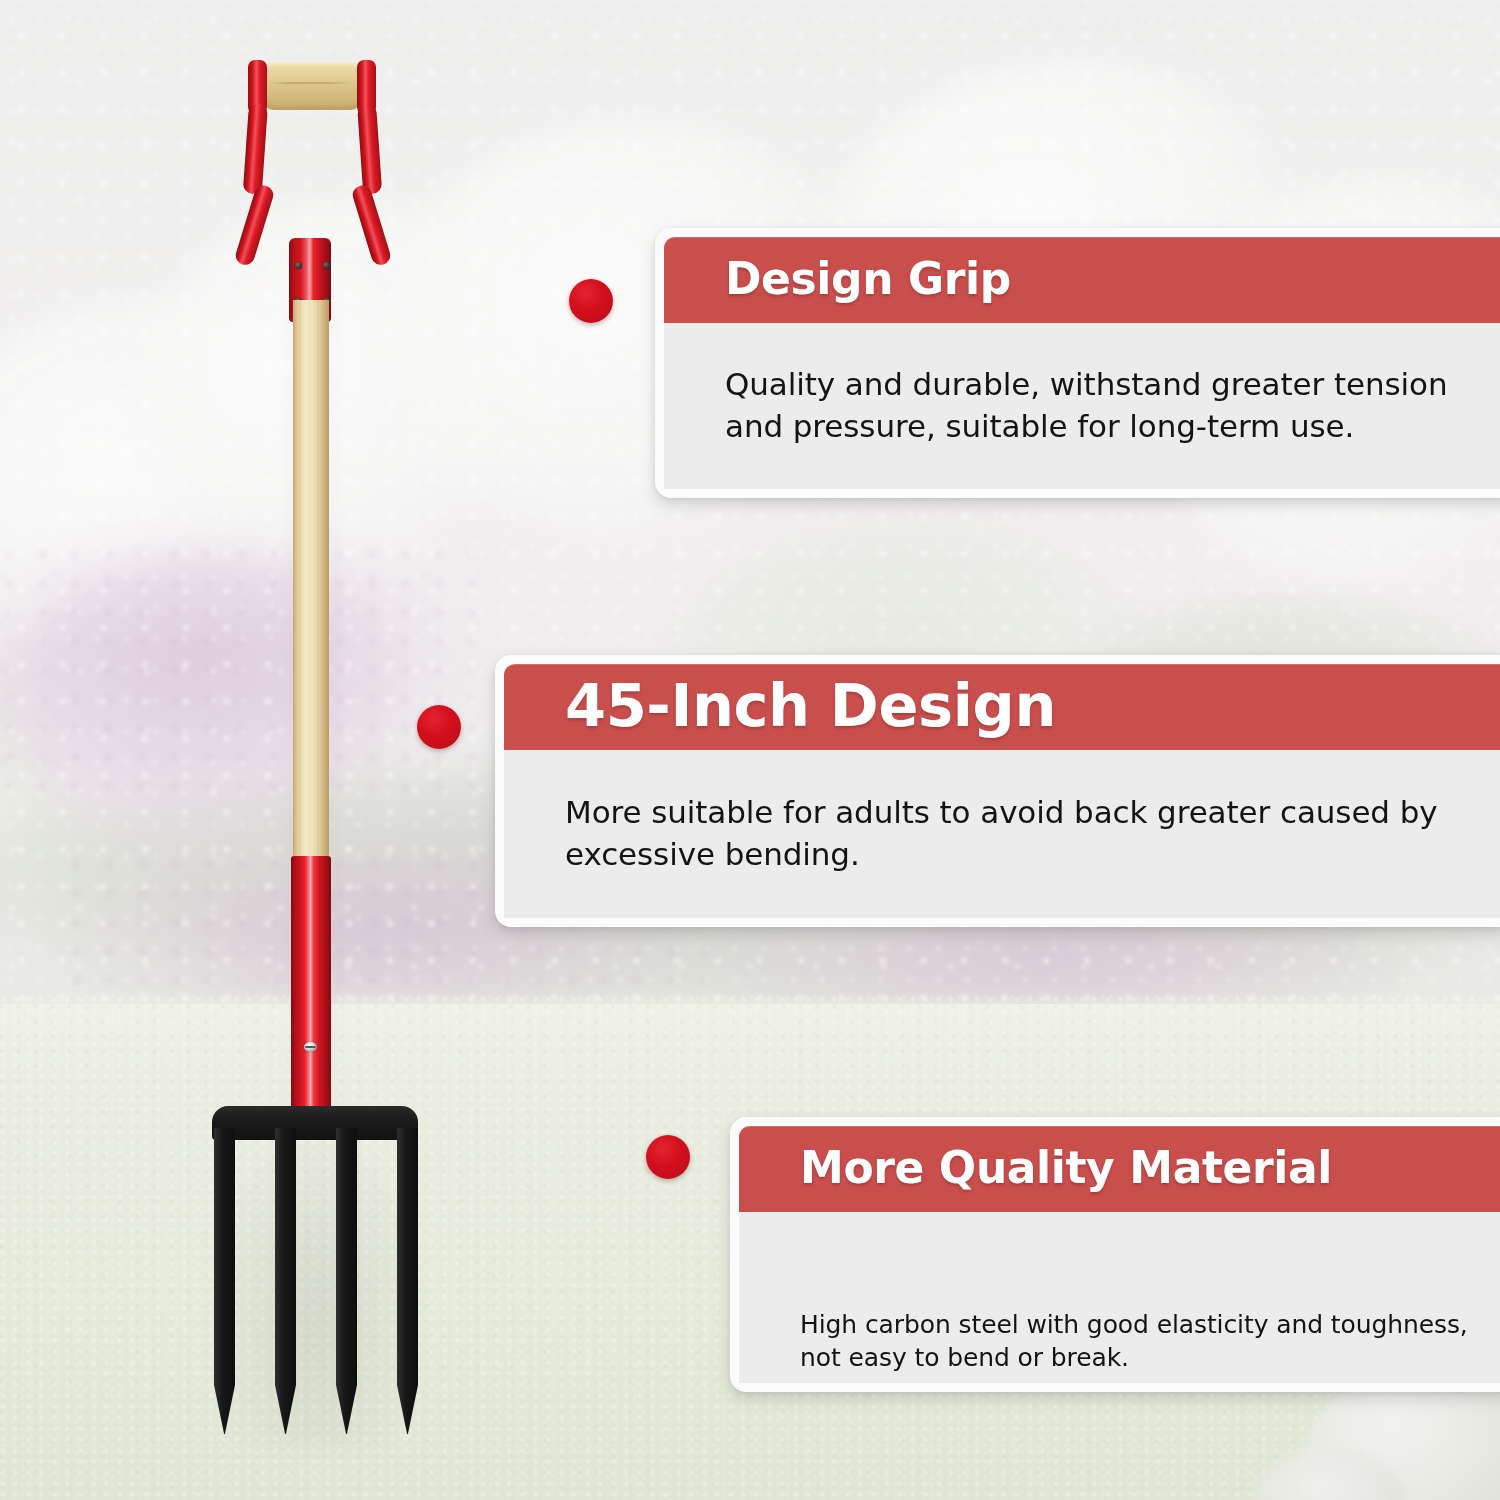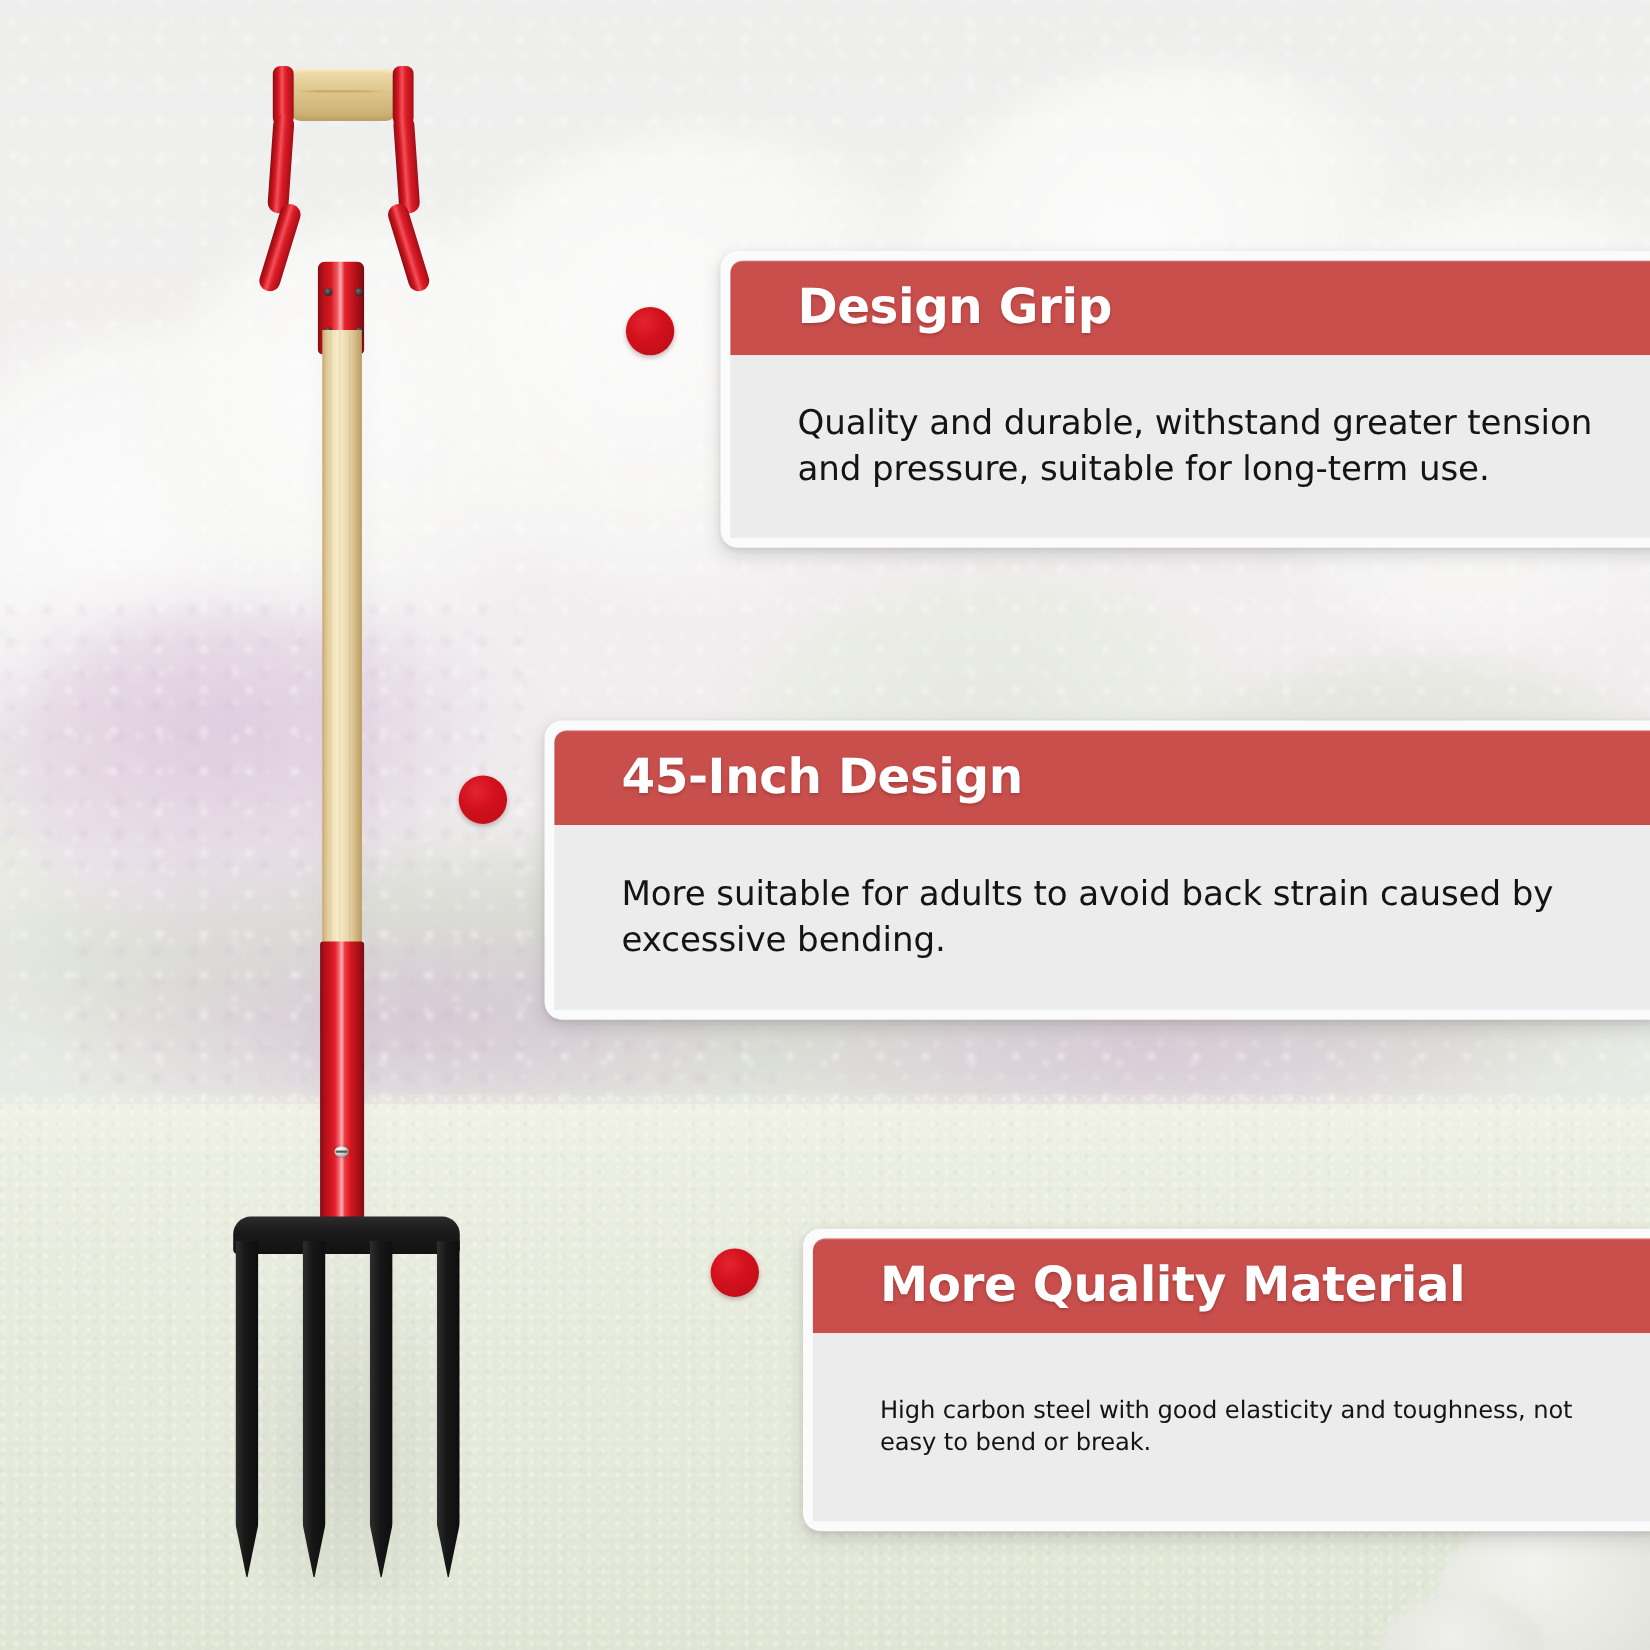--- a/index.html
+++ b/index.html
@@ -397,25 +397,25 @@
     line-height: 1.34;
     letter-spacing: -.1px;
   }
 
   
   #card-1 { left: 655px; top: 228px; width: 860px; height: 270px; }
   #card-2 { left: 495px; top: 655px; width: 1020px; height: 272px; }
   #card-3 { left: 730px; top: 1117px; width: 785px; height: 275px; }
 
   #card-1 .card-title { font-size: 44px; }
-  #card-2 .card-title { font-size: 44px; }
+  #card-2 .card-title { font-size: 59px; }
   #card-3 .card-title { font-size: 44px; }
 
   #card-2 .card-text { font-size: 31px; }
-  #card-3 .card-text { font-size: 22px; }
+  #card-3 .card-text { font-size: 25px; margin-top: 43px; }
 
   #dot-1 { left: 569px; top: 279px; width: 44px; height: 44px; }
   #dot-2 { left: 417px; top: 705px; width: 44px; height: 44px; }
   #dot-3 { left: 646px; top: 1135px; width: 44px; height: 44px; }
 </style>
 </head>
 <body>
 
 <div id="canvas">
 
@@ -497,21 +497,21 @@
       <div class="card-text">Quality and durable, withstand greater tension and pressure, suitable for long-term use.</div>
     </div>
   </div>
 
   <div class="dot" id="dot-2"></div>
   <div class="card" id="card-2">
     <div class="card-header">
       <div class="card-title">45-Inch Design</div>
     </div>
     <div class="card-body">
-      <div class="card-text">More suitable for adults to avoid back strain caused by excessive bending.</div>
+      <div class="card-text">More suitable for adults to avoid back greater caused by excessive bending.</div>
     </div>
   </div>
 
   <div class="dot" id="dot-3"></div>
   <div class="card" id="card-3">
     <div class="card-header">
       <div class="card-title">More Quality Material</div>
     </div>
     <div class="card-body">
       <div class="card-text">High carbon steel with good elasticity and toughness, not easy to bend or break.</div>

